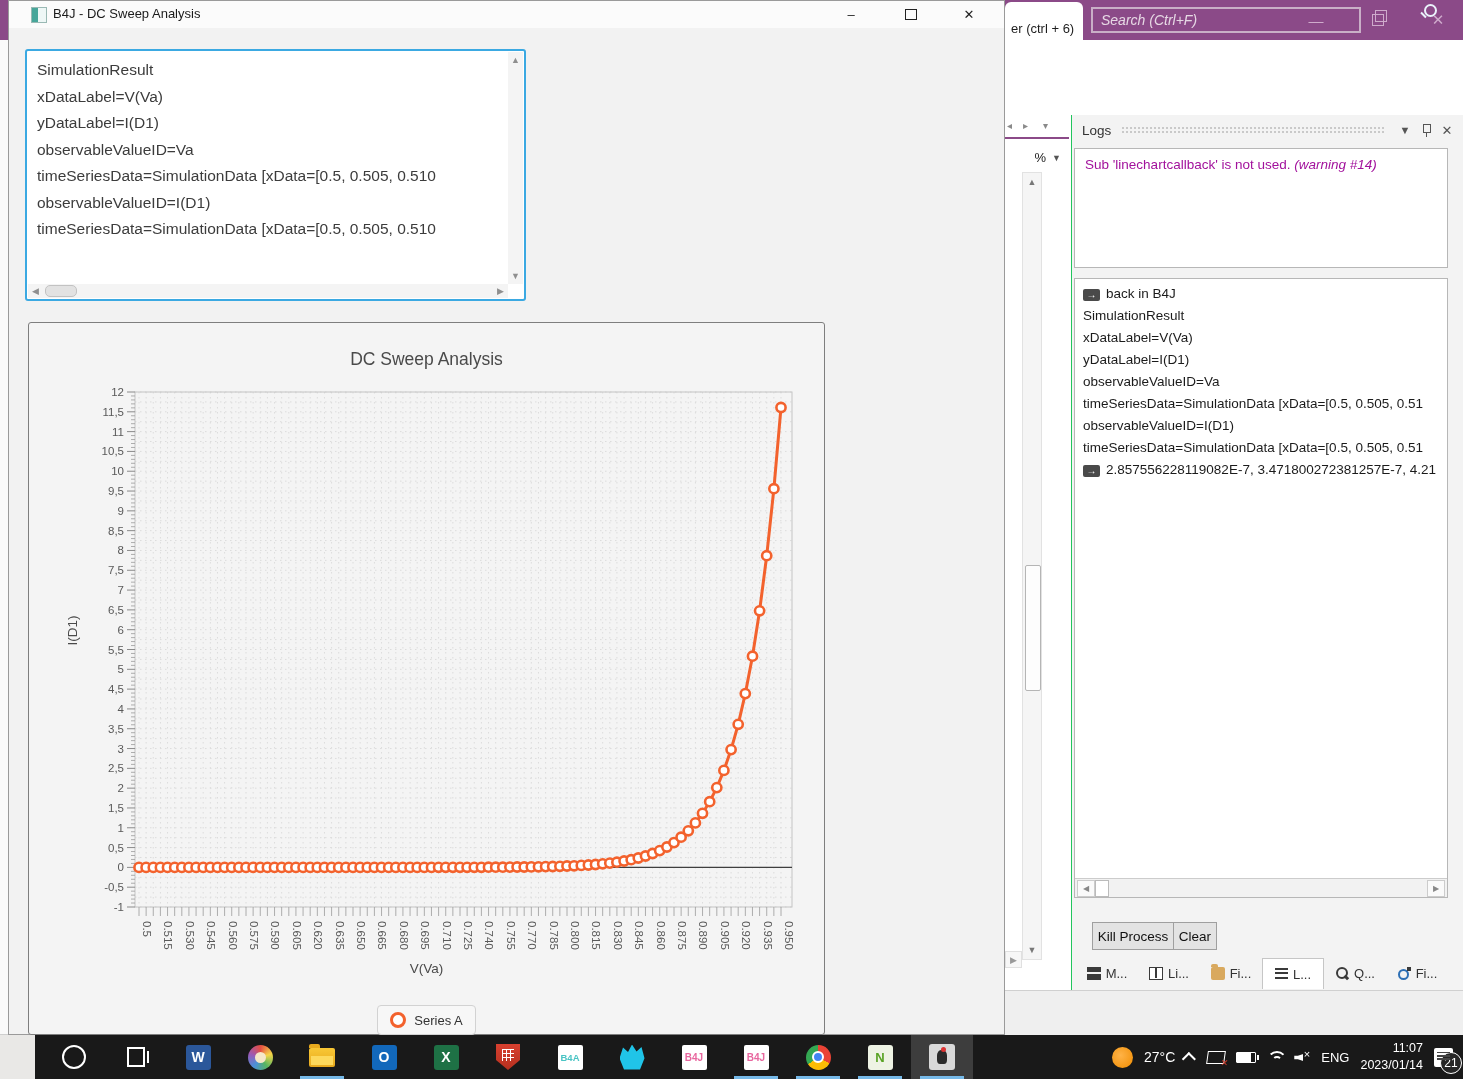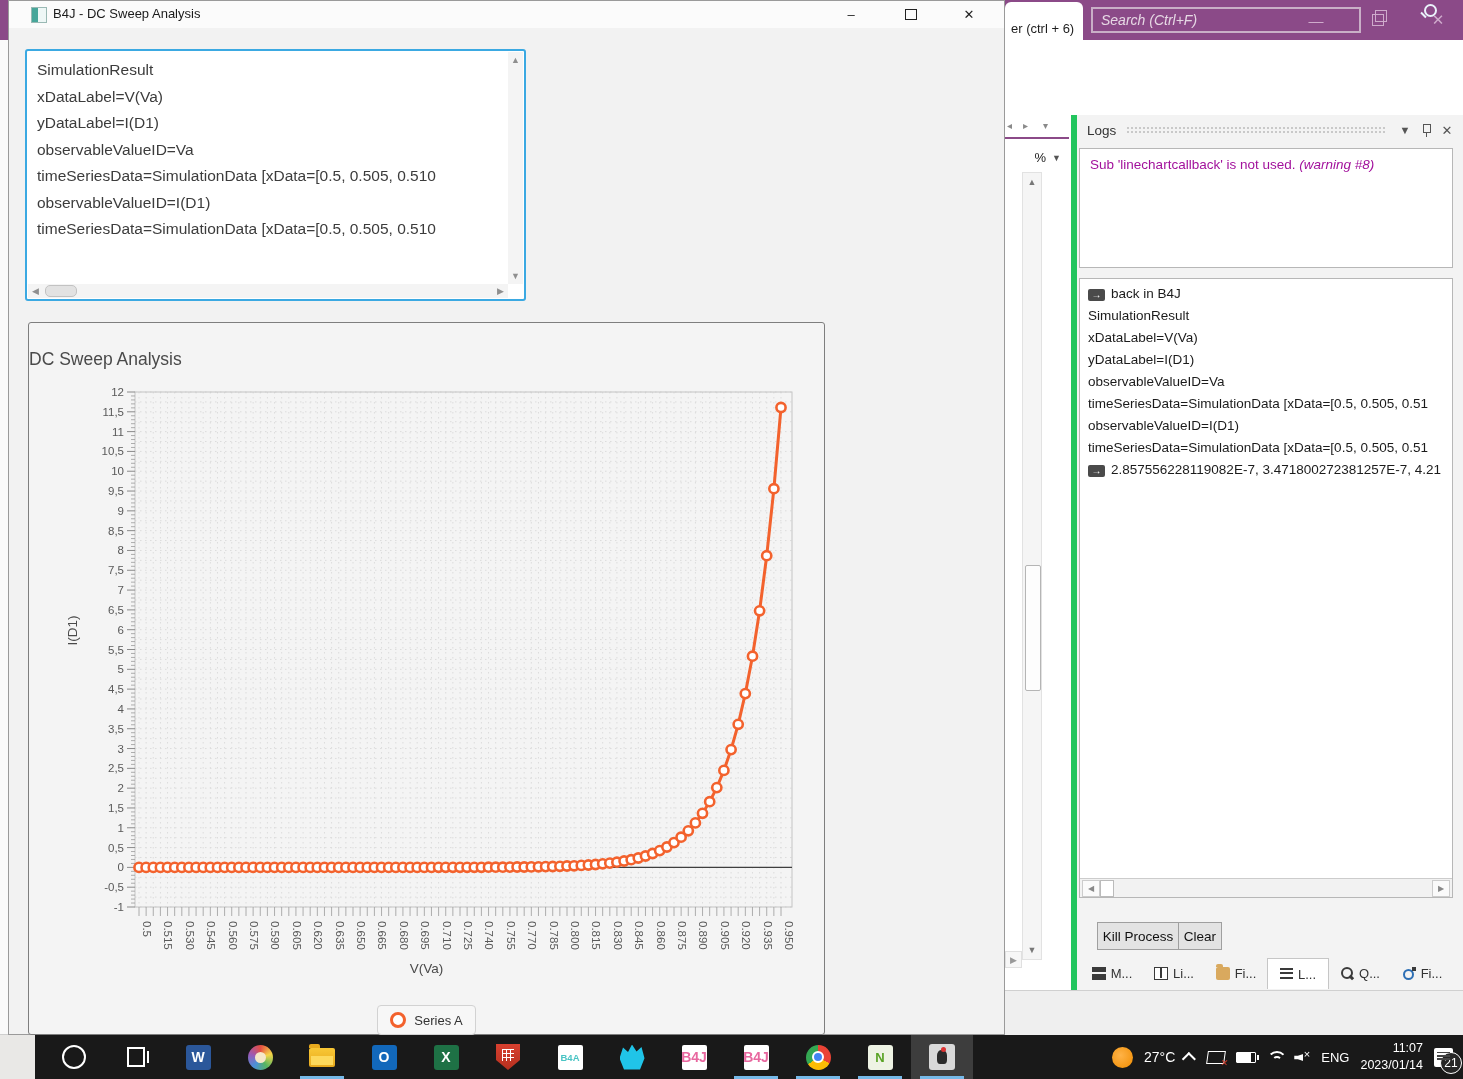--- a/index.html
+++ b/index.html
@@ -32,21 +32,21 @@
   #zoom-combo{left:0;top:147px;width:56px;height:21px;font-size:13px;color:#222;display:flex;align-items:center;justify-content:flex-end;}
   #zoom-combo .dd{color:#555;font-size:9px;margin-left:6px;}
   #ed-vscroll{left:17px;top:172px;width:20px;height:788px;background:#f5f5f5;border:1px solid #e2e2e2;box-sizing:border-box;}
   .sc-arrow{width:18px;height:17px;display:flex;align-items:center;justify-content:center;color:#777;font-size:9px;background:#f5f5f5;}
   #ed-vthumb{position:absolute;left:2px;top:392px;width:14px;height:124px;background:#fdfdfd;border:1px solid #b5b5b5;border-radius:2px;}
   #ed-vdown{position:absolute;left:0;bottom:1px;}
   #ed-harrow{left:0;top:951px;width:17px;height:17px;border:1px solid #e0e0e0;box-sizing:border-box;
     display:flex;align-items:center;justify-content:center;color:#999;font-size:9px;background:#f7f7f7;}
 
   
-  #logs-panel{left:66px;top:115px;width:392px;height:875px;background:#f3f3f3;border-left:6px solid #22c55e;box-sizing:border-box;}
+  #logs-panel{left:66px;top:115px;width:392px;height:875px;background:#f3f3f3;border-left:1px solid #22c55e;box-sizing:border-box;}
   #logs-header{left:0;top:0;width:100%;height:30px;display:flex;align-items:center;padding:0 6px 0 10px;box-sizing:border-box;}
   #logs-title{font-size:13.5px;color:#333;}
   #logs-grip{flex:1;height:9px;margin:0 10px;background-image:radial-gradient(#c9c9c9 1px,transparent 1.2px);background-size:4px 4px;}
   .hdr-ic{width:20px;color:#555;font-size:11px;text-align:center;}
   .pin-ic{position:relative;width:10px;height:12px;margin:0 6px;}
   .pin-ic::before{content:"";position:absolute;left:2px;top:0;width:6px;height:7px;border:1.5px solid #555;}
   .pin-ic::after{content:"";position:absolute;left:4.5px;top:8px;width:1.5px;height:5px;background:#555;}
   #warn-box{left:2px;top:33px;width:374px;height:120px;background:#fff;border:1px solid #b7b7b7;box-sizing:border-box;
     padding:8px 10px;font-size:13.5px;color:#a2119c;}
   #warn-box .it{font-style:italic;}
@@ -97,21 +97,21 @@
   #ta-lines{position:absolute;left:10px;top:6px;right:20px;}
   .ta-line{font-size:15.5px;line-height:26.5px;color:#3c3c3c;white-space:nowrap;overflow:hidden;}
   #ta-vscroll{position:absolute;right:1px;top:1px;width:15px;height:232px;background:#f4f4f4;}
   #ta-hscroll{position:absolute;left:1px;bottom:1px;height:14px;right:16px;background:#f4f4f4;display:flex;align-items:center;}
   .fx-chev{color:#8f8f8f;font-size:9px;width:15px;text-align:center;}
   #ta-hthumb{width:30px;height:10px;background:#e2e2e2;border:1px solid #c2c2c2;border-radius:5px;margin-left:2px;}
   #ta-hspace{flex:1;} 
 
   
   #chartbox{left:19px;top:321px;width:797px;height:713px;background:#f4f4f4;border:1px solid #7e7e7e;border-radius:3px;box-sizing:border-box;}
-  #chart-title{left:0;top:26px;width:100%;font-size:17.5px;color:#4a4a4a;}
+  #chart-title{left:0;top:26px;width:100%;text-align:center;font-size:17.5px;color:#4a4a4a;}
   #chart-svg-host{left:0;top:64px;width:797px;height:600px;}
   #ylab{left:28px;top:300px;font-size:13.5px;color:#4a4a4a;transform:rotate(-90deg);}
   #xlab{left:0;top:638px;width:100%;text-align:center;font-size:13.5px;color:#4a4a4a;}
   #legend{left:0;top:682px;width:100%;display:flex;justify-content:center;}
   #legend-box{display:flex;align-items:center;gap:8px;background:#f7f7f7;border:1px solid #d2d2d2;border-radius:4px;padding:6px 12px;}
   #legend-ring{width:10px;height:10px;border:3px solid #f3622d;border-radius:50%;background:#fff;}
   #legend-label{font-size:13px;color:#333;}
 
   
   #taskbar{left:35px;bottom:0;width:1428px;height:44px;background:#191919;display:flex;align-items:center;}
@@ -129,21 +129,21 @@
   .icon-explorer{width:26px;height:19px;background:linear-gradient(#f8c735,#e8aa1e);border-radius:2px;position:relative;}
   .icon-explorer::before{content:"";position:absolute;left:0;top:-4px;width:11px;height:4px;background:#e8aa1e;border-radius:2px 2px 0 0;}
   .icon-explorer::after{content:"";position:absolute;left:2px;top:8px;width:22px;height:9px;background:#fdd95c;}
   .icon-outlook{width:25px;height:25px;background:#1268bb;border-radius:3px;color:#fff;font-size:14px;}
   .icon-excel{width:25px;height:25px;background:#1e7145;border-radius:3px;color:#fff;font-size:14px;}
   .icon-shield{width:24px;height:26px;background:linear-gradient(#d8402f,#b5301f);clip-path:polygon(0 0,100% 0,100% 62%,50% 100%,0 62%);position:relative;}
   .icon-shield::after{content:"";position:absolute;left:6px;top:5px;width:12px;height:12px;
     background-image:linear-gradient(#fff 1.5px,transparent 1.5px),linear-gradient(90deg,#fff 1.5px,transparent 1.5px);background-size:4px 4px;}
   .icon-b4a{width:25px;height:25px;background:#fff;border-radius:2px;color:#49c4c4;font-size:9.5px;}
   .icon-b4i{width:25px;height:25px;background:#20c4e8;clip-path:polygon(50% 0,68% 28%,88% 10%,100% 55%,82% 100%,18% 100%,0 55%,14% 12%,34% 30%);}
-  .icon-b4j{width:25px;height:25px;background:#fff;border-radius:2px;color:#e8679f;font-size:14px;}
+  .icon-b4j{width:25px;height:25px;background:#fff;border-radius:2px;color:#e8679f;font-size:10px;}
   .icon-chrome{width:25px;height:25px;border-radius:50%;background:conic-gradient(#ea4335 0 33%,#fbbc05 33% 66%,#34a853 66% 100%);position:relative;}
   .icon-chrome::after{content:"";position:absolute;left:6.5px;top:6.5px;width:12px;height:12px;border-radius:50%;background:#4285f4;border:2.5px solid #fff;box-sizing:border-box;}
   .icon-npp{width:25px;height:25px;background:#eef3e4;border-radius:3px;color:#59a324;font-size:13px;}
   .icon-java{width:26px;height:26px;background:#d9d9d9;border-radius:3px;position:relative;}
   .icon-java::before{content:"";position:absolute;left:8px;top:6px;width:10px;height:14px;background:#2b2b2b;border-radius:40% 40% 30% 30%;}
   .icon-java::after{content:"";position:absolute;left:12px;top:3px;width:5px;height:5px;border-radius:50%;background:#d33;}
 
   #tb-tray{margin-left:auto;display:flex;align-items:center;gap:11px;padding-right:10px;color:#fff;}
   .icon-sun{width:21px;height:21px;border-radius:50%;background:radial-gradient(circle at 40% 40%,#ffb347,#f08c00);}
   #tray-temp{font-size:14px;}
@@ -201,21 +201,21 @@
   <div class="abs" id="ed-harrow">▶</div>
 
   <div class="abs" id="logs-panel">
     <div class="abs" id="logs-header">
       <span id="logs-title">Logs</span>
       <span id="logs-grip"></span>
       <span class="hdr-ic">▼</span>
       <span class="pin-ic"></span>
       <span class="hdr-ic" style="font-size:13px;">✕</span>
     </div>
-    <div class="abs" id="warn-box"><span>Sub 'linechartcallback' is not used. </span><span class="it">(warning #8)</span></div>
+    <div class="abs" id="warn-box"><span>Sub 'linechartcallback' is not used. </span><span class="it">(warning #14)</span></div>
     <div class="abs" id="log-box">
       <div id="log-lines">
           <div class="log-line"><span class="arrow-ic">→</span>back in B4J</div>
           <div class="log-line">SimulationResult</div>
           <div class="log-line">xDataLabel=V(Va)</div>
           <div class="log-line">yDataLabel=I(D1)</div>
           <div class="log-line">observableValueID=Va</div>
           <div class="log-line">timeSeriesData=SimulationData [xData=[0.5, 0.505, 0.51</div>
           <div class="log-line">observableValueID=I(D1)</div>
           <div class="log-line">timeSeriesData=SimulationData [xData=[0.5, 0.505, 0.51</div>

